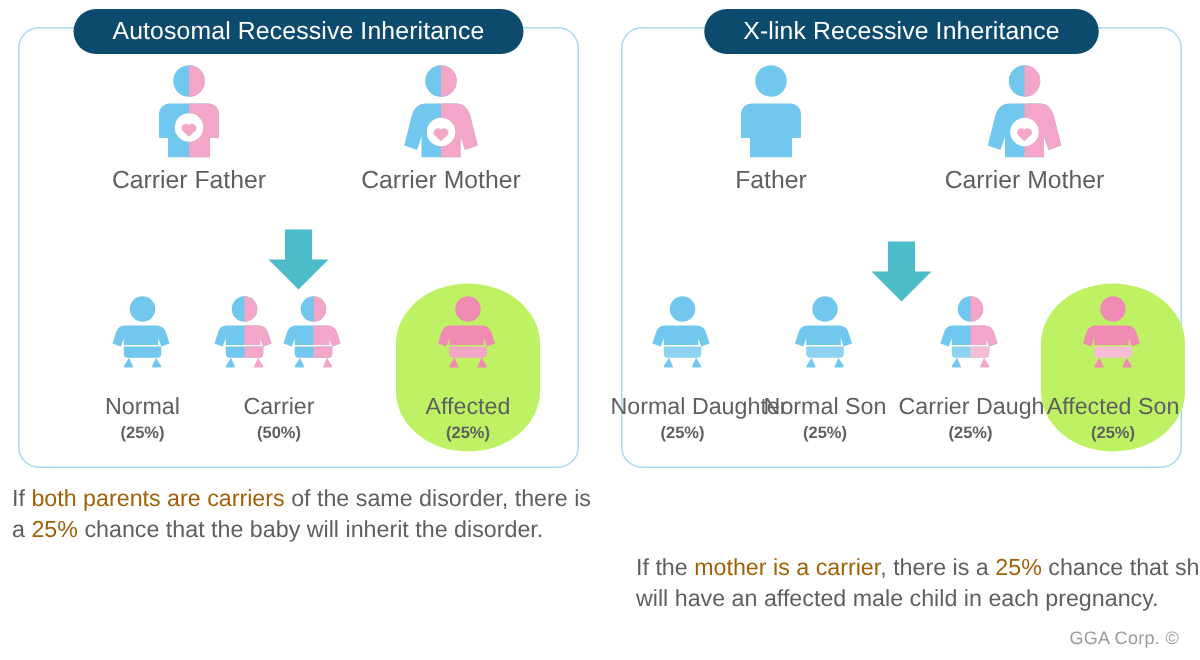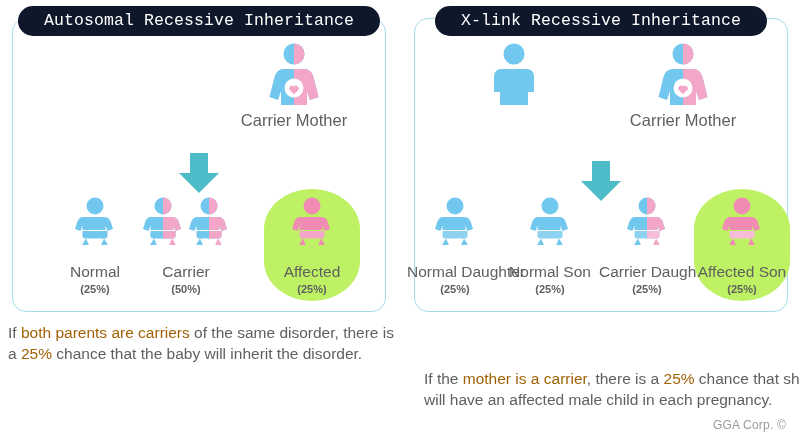--- a/index.html
+++ b/index.html
@@ -22,30 +22,29 @@
     background:#fff;
   }
   #panel-left{left:12px;}
   #panel-right{left:414px;padding-left:12px;}
 
   .pill{
     position:absolute;
     top:-13px;
     left:50%;
     transform:translateX(-50%);
-    background:#0f172a;
+    background:#0c4a6e;
     color:#ffffff;
     border-radius:16px;
     height:30px;
     line-height:30px;
     padding:0 26px;
     font-size:16.5px;
     white-space:nowrap;
     letter-spacing:.1px;
-    font-family:Liberation Mono, monospace;
   }
 
   .figure-row{
     position:absolute;
     top:24px;
     left:0;
     width:100%;
     height:106px;
   }
   .fig{
@@ -132,20 +131,33 @@
   }
 </style>
 </head>
 <body>
 
 <div class="panel" id="panel-left">
   <div class="pill">Autosomal Recessive Inheritance</div>
 
   <div class="figure-row">
 
+    <div class="fig" style="left:113px;">
+      <span class="glyph">
+        <svg width="52" height="62" viewBox="0 0 52 62">
+          <circle cx="26" cy="11" r="10.5" fill="#72c7ee"></circle>
+          <path d="M26 0.5a10.5 10.5 0 0 1 0 21z" fill="#f4a6c8"></path>
+          <path d="M13 26h26a7 7 0 0 1 7 7v16h-6v13H12V49H6V33a7 7 0 0 1 7-7z" fill="#72c7ee"></path>
+          <path d="M26 26h13a7 7 0 0 1 7 7v16h-6v13H26z" fill="#f4a6c8"></path>
+          <circle cx="26" cy="42" r="9.5" fill="#ffffff"></circle>
+          <path d="M26 48.2l-4.6-4.4a2.9 2.9 0 0 1 4.6-3.4 2.9 2.9 0 0 1 4.6 3.4z" fill="#f4a6c8"></path>
+        </svg>
+      </span>
+      <div class="cap">Carrier Father</div>
+    </div>
 
     <div class="fig" style="left:281px;">
       <span class="glyph">
         <svg width="58" height="62" viewBox="0 0 58 62">
           <circle cx="29" cy="11" r="10.5" fill="#72c7ee"></circle>
           <path d="M29 0.5a10.5 10.5 0 0 1 0 21z" fill="#f4a6c8"></path>
           <path d="M19 26h20c5 0 8 3 9.5 8l5 20-8.5 3-3-9v14H16V48l-3 9-8.5-3 5-20c1.5-5 4.5-8 9.5-8z" fill="#72c7ee"></path>
           <path d="M29 26h10c5 0 8 3 9.5 8l5 20-8.5 3-3-9v14H29z" fill="#f4a6c8"></path>
           <circle cx="29" cy="45" r="9.5" fill="#ffffff"></circle>
           <path d="M29 51.2l-4.6-4.4a2.9 2.9 0 0 1 4.6-3.4 2.9 2.9 0 0 1 4.6 3.4z" fill="#f4a6c8"></path>
@@ -229,20 +241,21 @@
 
   <div class="figure-row">
 
     <div class="fig" style="left:99px;">
       <span class="glyph">
         <svg width="52" height="62" viewBox="0 0 52 62">
           <circle cx="26" cy="11" r="10.5" fill="#72c7ee"></circle>
           <path d="M13 26h26a7 7 0 0 1 7 7v16h-6v13H12V49H6V33a7 7 0 0 1 7-7z" fill="#72c7ee"></path>
         </svg>
       </span>
+      <div class="cap">Father</div>
     </div>
 
     <div class="fig" style="left:268px;">
       <span class="glyph">
         <svg width="58" height="62" viewBox="0 0 58 62">
           <circle cx="29" cy="11" r="10.5" fill="#72c7ee"></circle>
           <path d="M29 0.5a10.5 10.5 0 0 1 0 21z" fill="#f4a6c8"></path>
           <path d="M19 26h20c5 0 8 3 9.5 8l5 20-8.5 3-3-9v14H16V48l-3 9-8.5-3 5-20c1.5-5 4.5-8 9.5-8z" fill="#72c7ee"></path>
           <path d="M29 26h10c5 0 8 3 9.5 8l5 20-8.5 3-3-9v14H29z" fill="#f4a6c8"></path>
           <circle cx="29" cy="45" r="9.5" fill="#ffffff"></circle>

